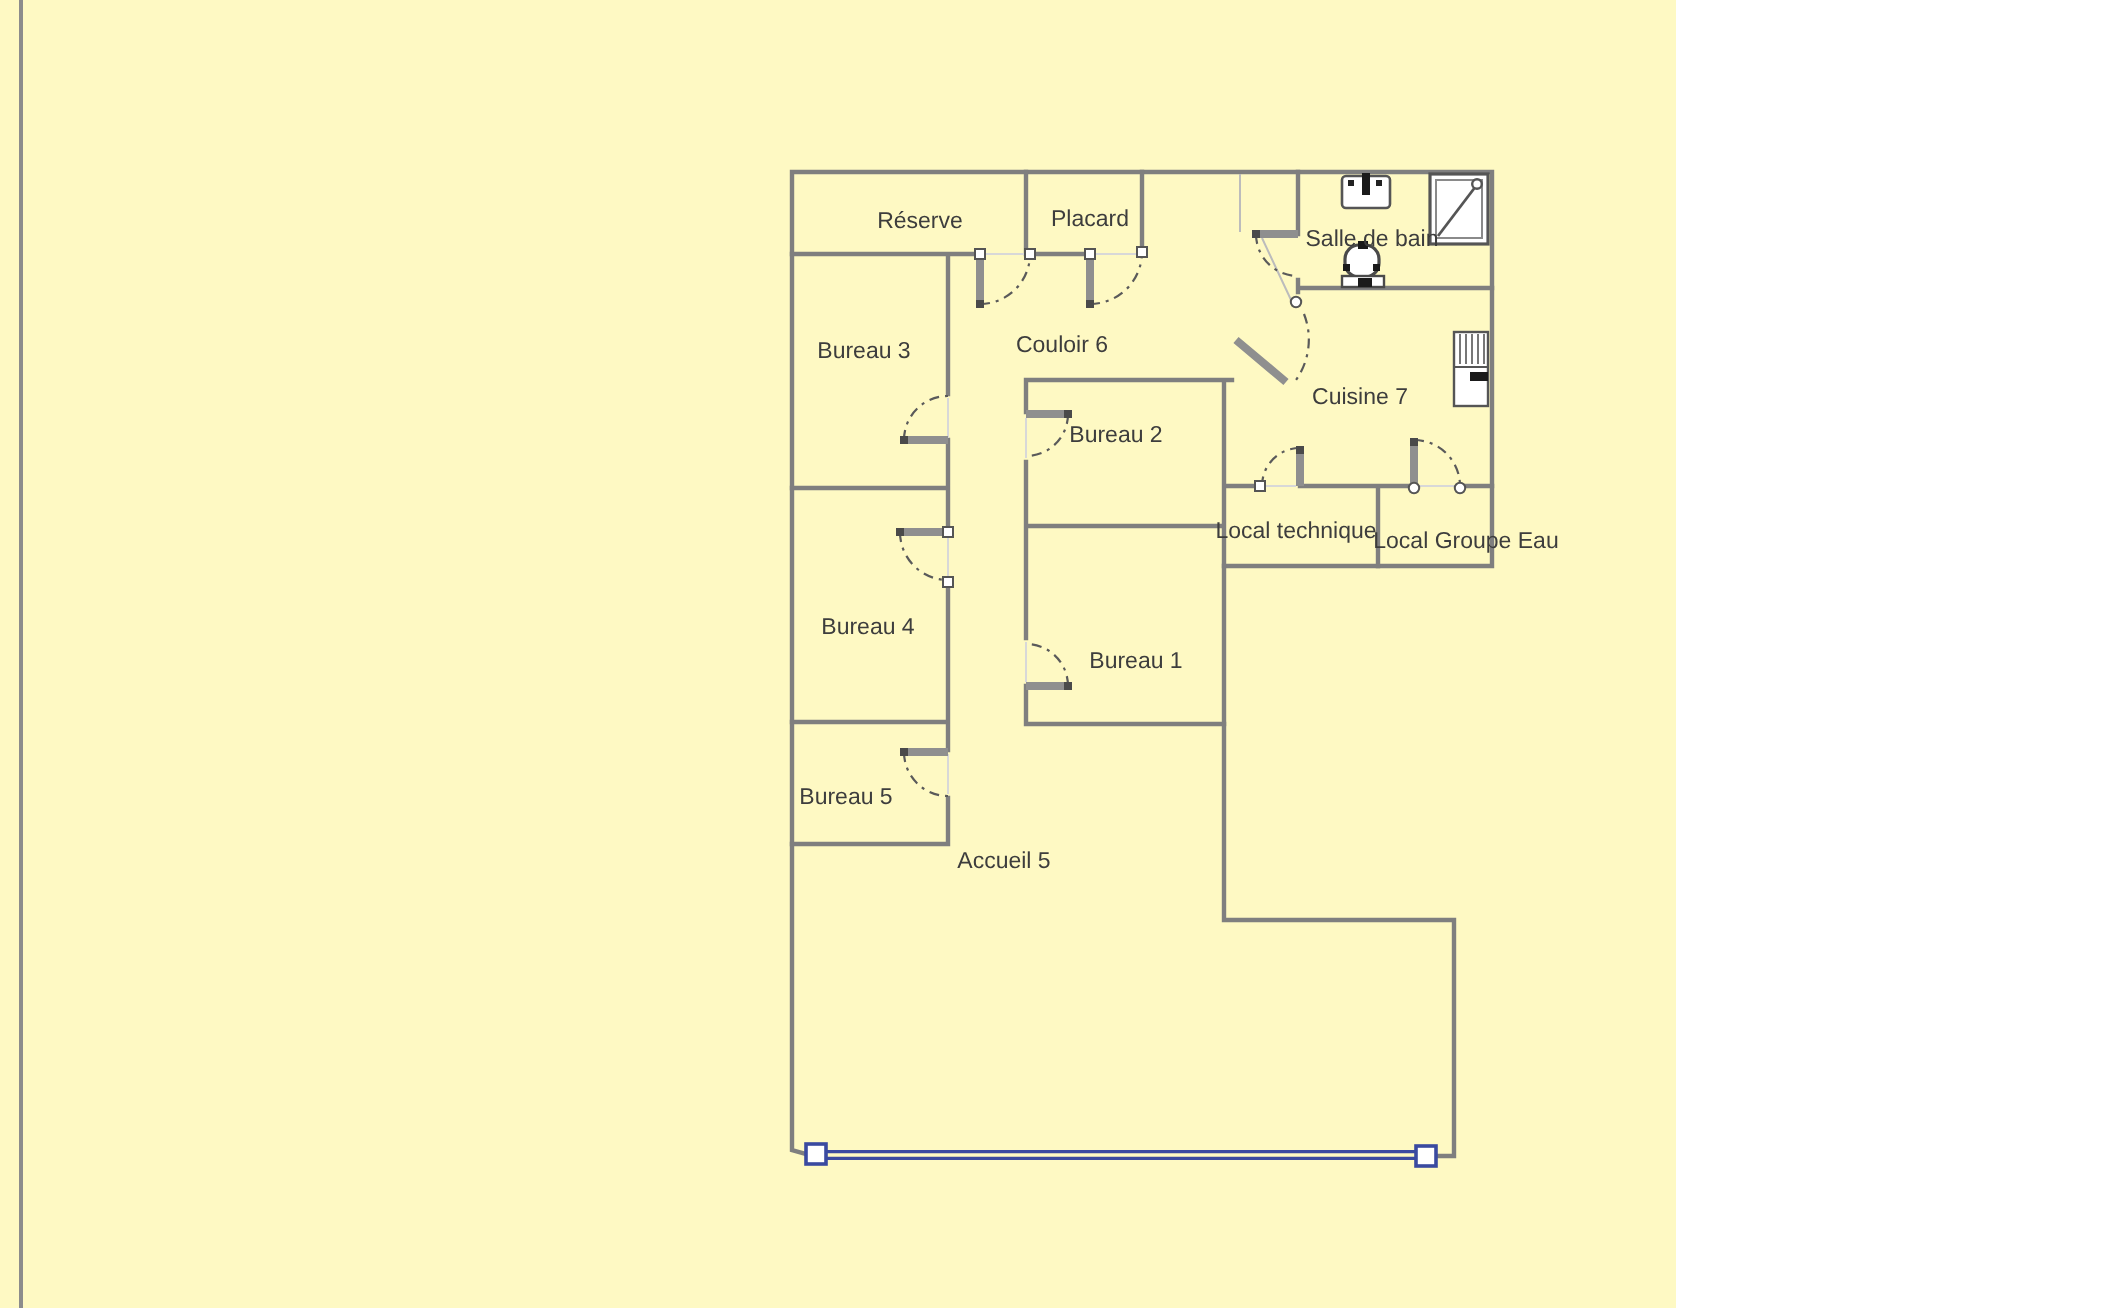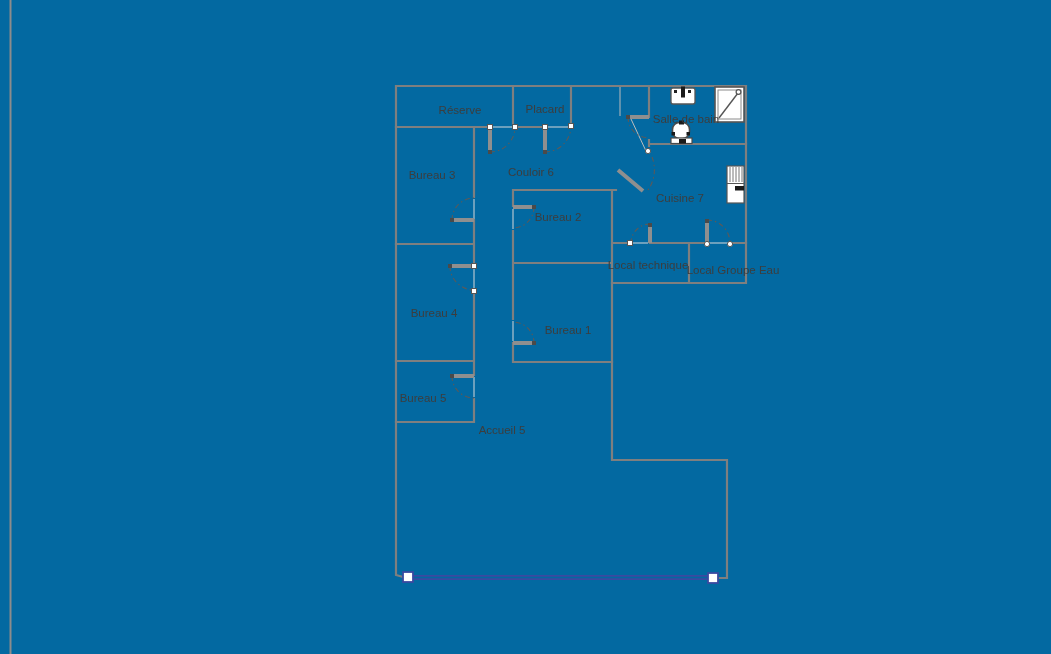--- a/index.html
+++ b/index.html
@@ -6,23 +6,23 @@
     margin: 0;
     padding: 0;
     background: #ffffff;
     width: 1051px;
     height: 654px;
     overflow: hidden;
     font-family: "Liberation Sans", sans-serif;
   }
   .canvas-wrap {
     position: relative;
-    width: 1051px;
+    width: 838px;
     height: 654px;
-    background: #0369a1;
+    background: #fef9c3;
   }
   svg { display: block; }
   text.room-label {
     fill: #3d3d3d;
     font-size: 11.5px;
     font-family: "Liberation Sans", "DejaVu Sans", sans-serif;
     text-anchor: middle;
   }
 </style>
 </head>

